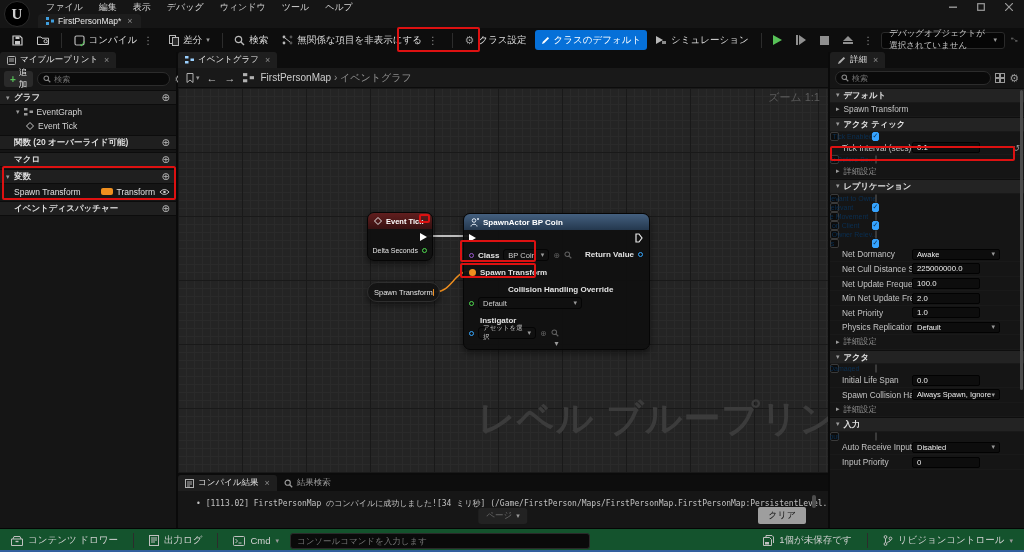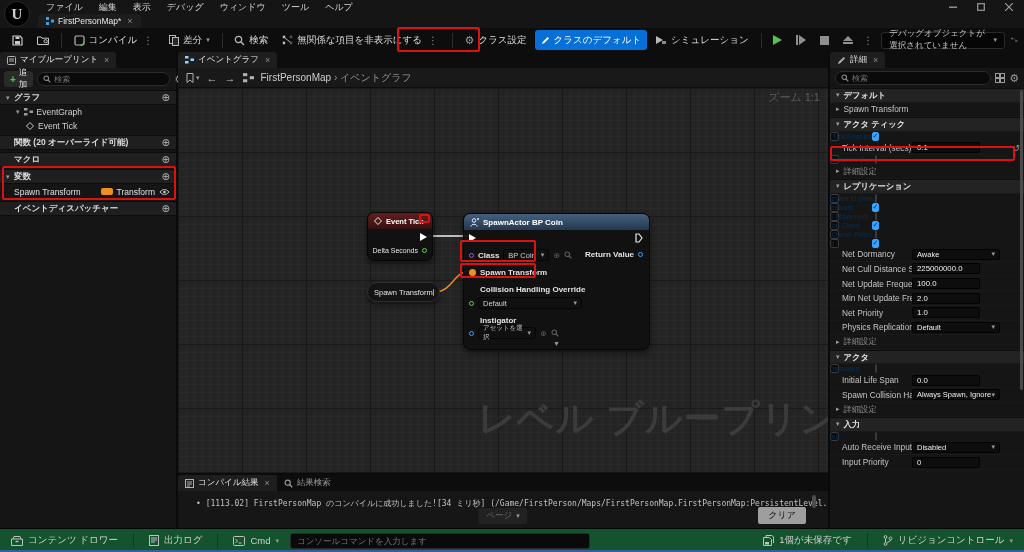--- a/index.html
+++ b/index.html
@@ -475,21 +475,21 @@
           </div>
           <div class="node-row" style="left:5px;top:54px;">
             <span class="pin-dot" style="background:#ef8f1f;"></span>
             <span style="font-weight:bold;">Spawn Transform</span>
           </div>
           <div class="node-row" style="right:6px;top:36px;">
             <span style="font-weight:bold;">Return Value</span>
             <span class="pin-dot" style="border:1.5px solid #35a7ff;width:5px;height:5px;"></span>
           </div>
           <div class="node-row" style="left:16px;top:71px;">
-            <span style="font-weight:bold;">Collision Handling Override</span>
+            <span style="font-weight:bold;margin-left:28px;">Collision Handling Override</span>
           </div>
           <div class="node-row" style="left:5px;top:83px;">
             <span class="pin-dot" style="border:1.5px solid #4fd94f;width:5px;height:5px;"></span>
             <span class="dd" style="width:104px;">
               <span>Default</span>
               <span class="tb-caret">▾</span>
             </span>
           </div>
           <div class="node-row" style="left:16px;top:102px;">
             <span style="font-weight:bold;">Instigator</span>

